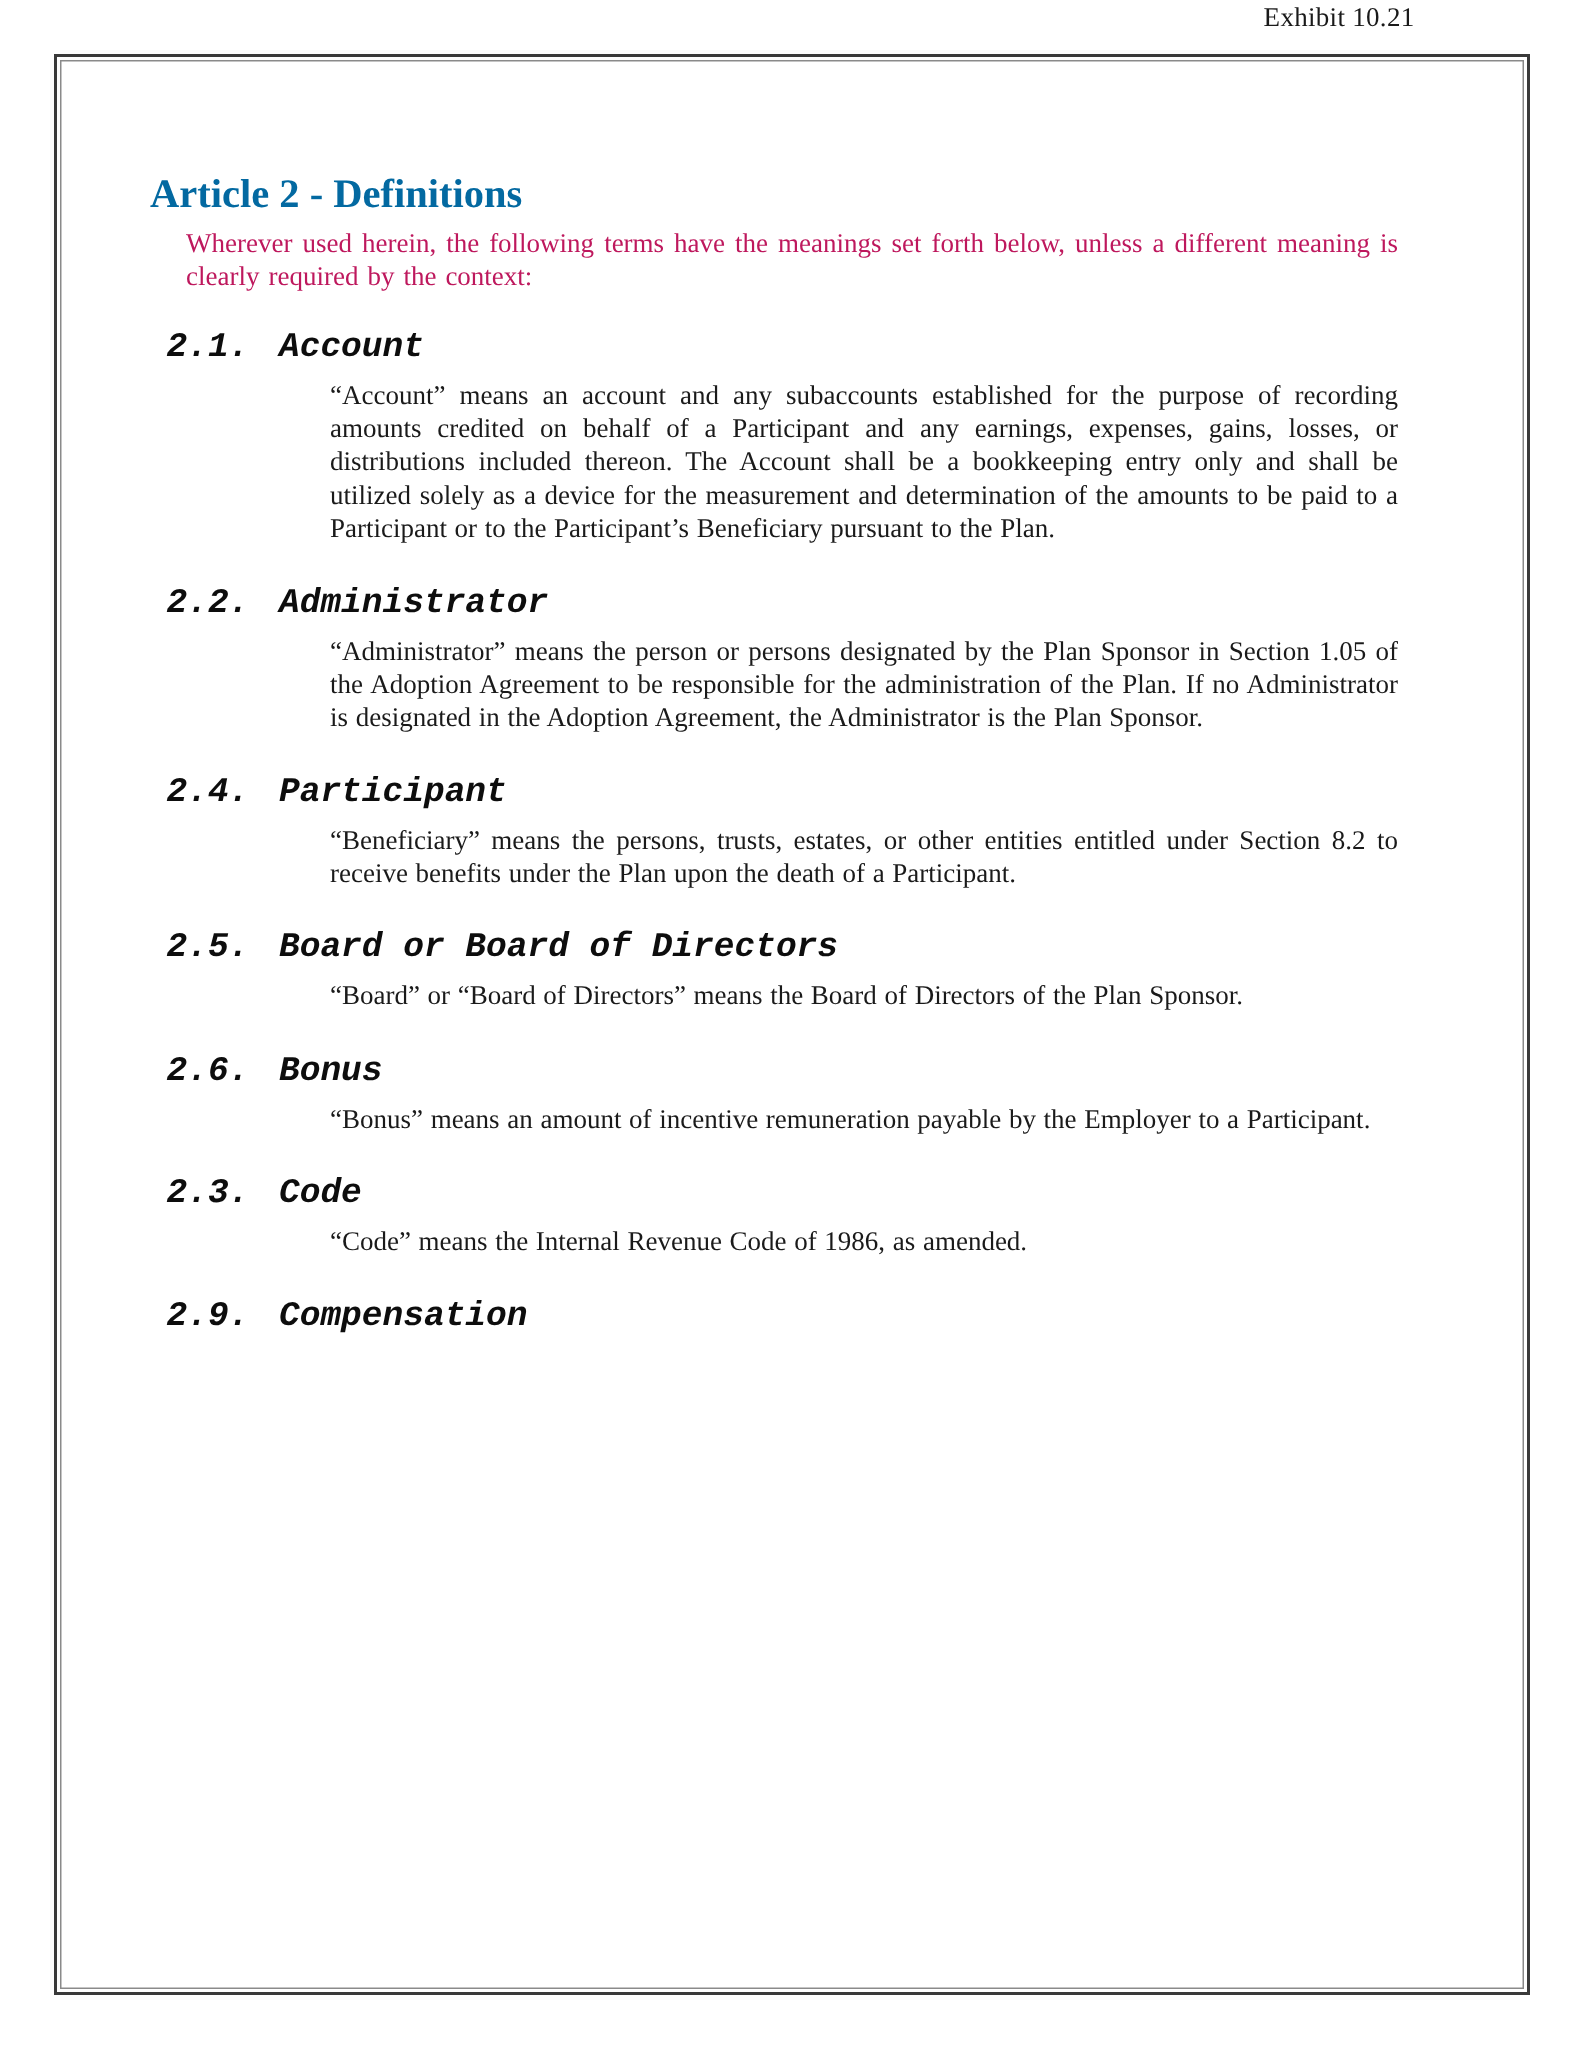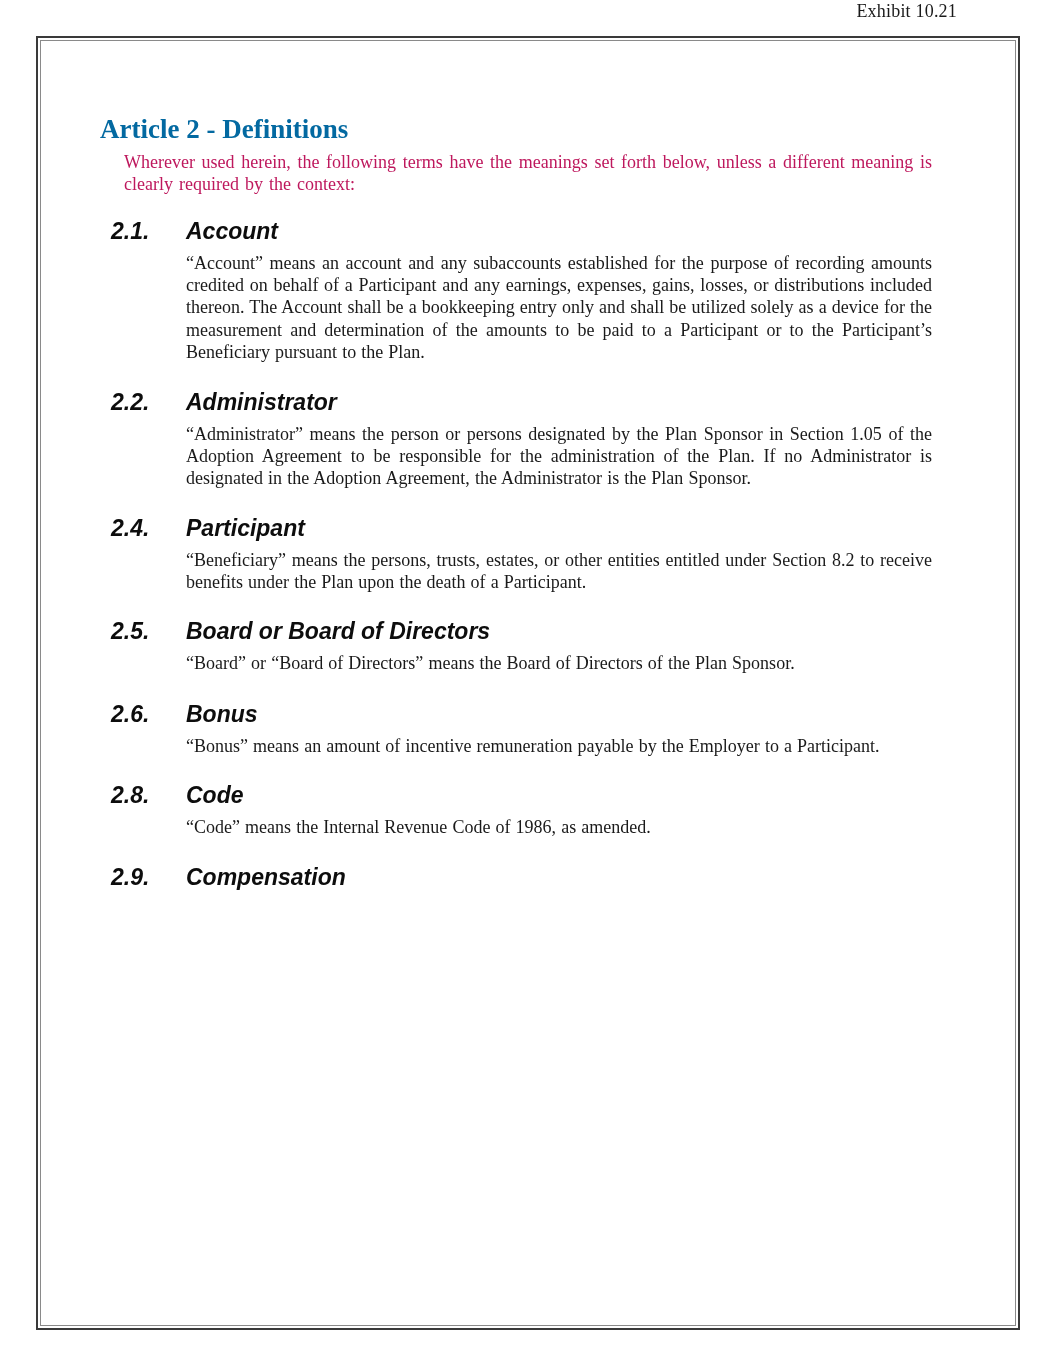--- a/index.html
+++ b/index.html
@@ -11,21 +11,21 @@
       width: 1055px;
       height: 1365px;
       position: relative;
       overflow: hidden;
       font-family: "DejaVu Serif", "Liberation Serif", serif;
       color: #111111;
     }
     .exhibit {
       position: absolute;
       top: 1px;
-      right: 98px;
+      right: 112px;
       font-family: "Liberation Serif", serif;
       font-size: 18px;
       color: #1a1a1a;
       letter-spacing: 0.2px;
     }
     .frame-outer {
       position: absolute;
       left: 36px;
       top: 36px;
       width: 980px;
@@ -62,37 +62,37 @@
       text-align: justify;
       color: #be185d;
       word-spacing: 1.5px;
     }
     .section {
       margin-top: 0;
     }
     .sec-head {
       display: flex;
       align-items: baseline;
-      font-family: Liberation Sans, sans-serif;
+      font-family: Liberation Mono, monospace;
       font-style: italic;
       font-weight: bold;
       font-size: 23px;
       line-height: 30px;
       color: #0d0d0d;
       margin-left: 11px;
     }
     .sec-num {
       width: 75px;
       flex: 0 0 75px;
     }
     .sec-body {
       font-family: "Liberation Serif", serif;
       font-size: 18px;
       line-height: 22.2px;
-      margin: 6px 0 0 86px;
+      margin: 6px 0 0 120px;
       text-align: justify;
       color: #1a1a1a;
       word-spacing: 0.6px;
     }
     #s1 { margin-top: 21px; }
     #s2 { margin-top: 24px; }
     #s3 { margin-top: 25px; }
     #s4 { margin-top: 23px; }
     #s5 { margin-top: 23px; }
     #s6 { margin-top: 25px; }
@@ -149,21 +149,21 @@
     <div class="sec-head">
       <span class="sec-num">2.6.</span>
       <span class="sec-term">Bonus</span>
     </div>
     <p class="sec-body">“Bonus” means an amount of incentive remuneration payable by the Employer to a Participant.</p>
   </div>
 
 
   <div class="section" id="s8">
     <div class="sec-head">
-      <span class="sec-num">2.8.</span>
+      <span class="sec-num">2.3.</span>
       <span class="sec-term">Code</span>
     </div>
     <p class="sec-body">“Code” means the Internal Revenue Code of 1986, as amended.</p>
   </div>
 
   <div class="section" id="s9">
     <div class="sec-head">
       <span class="sec-num">2.9.</span>
       <span class="sec-term">Compensation</span>
     </div>

